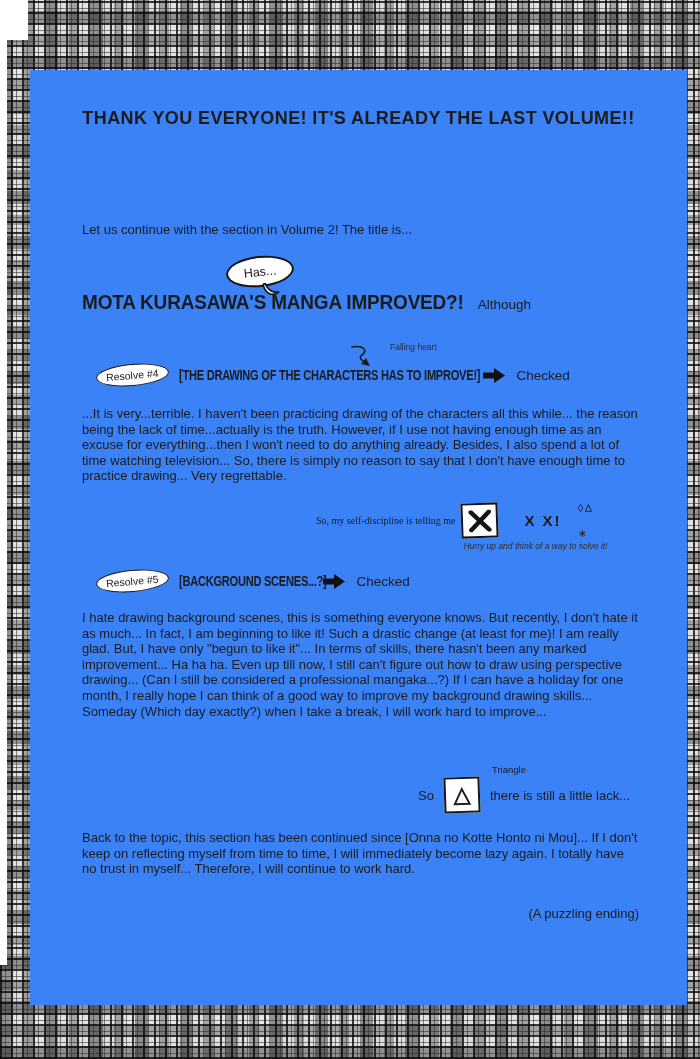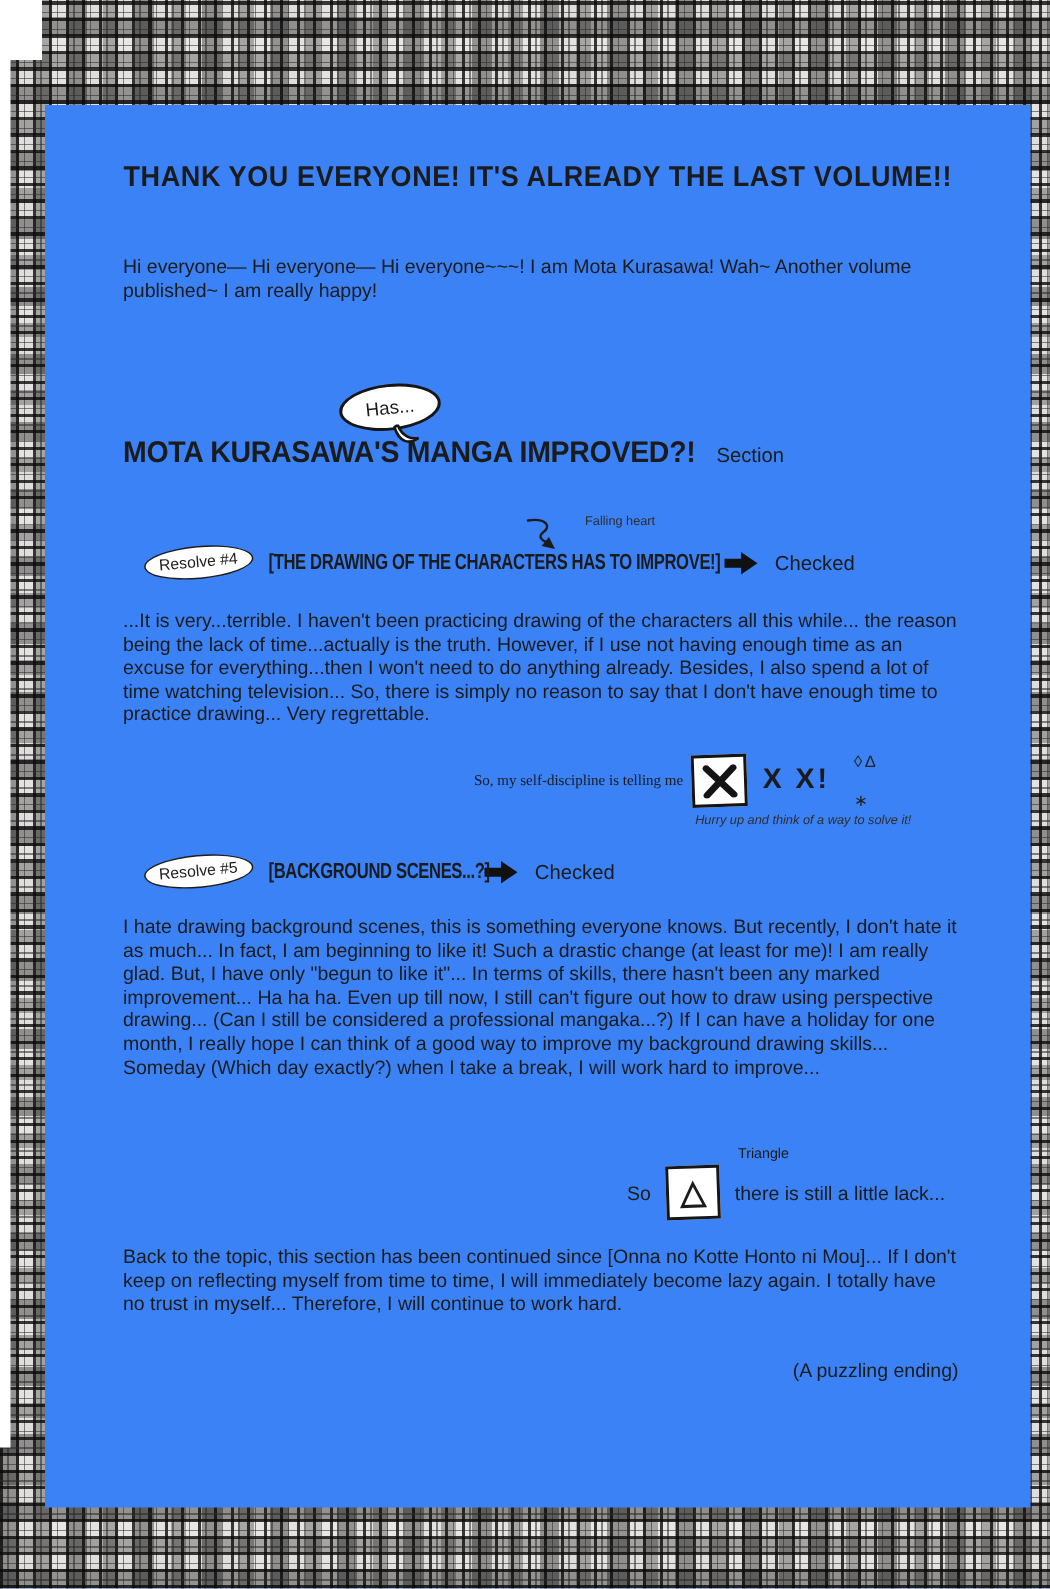--- a/index.html
+++ b/index.html
@@ -55,21 +55,21 @@
   .checked{font-size:13.5px;margin-left:10px;}
   .fat-arrow{flex:0 0 auto;display:block;}
   
   .disc-row{display:flex;align-items:center;gap:6px;white-space:nowrap;}
   .disc-lead{font-size:10px;font-family:Liberation Serif, serif;}
   .xbox-wrap{position:relative;flex:0 0 auto;}
   .xbox{
     width:33px;height:31px;border:2.5px solid #141414;background:#fff;
     display:flex;align-items:center;justify-content:center;transform:rotate(-2deg);
   }
-  .crosses{font-weight:700;font-size:19px;letter-spacing:2px;margin-left:4px;}
+  .crosses{font-weight:700;font-size:15px;letter-spacing:2px;margin-left:20px;}
   .doodle-col{display:flex;flex-direction:column;align-items:flex-start;margin-left:10px;margin-top:2px;}
   .doodle-a{font-size:11px;letter-spacing:2px;color:#222;}
   .doodle-b{font-size:11px;color:#222;margin-top:13px;}
   .xbox-note{
     position:absolute;left:2px;top:38px;width:68px;
     font-size:8.5px;line-height:10.5px;color:#2e2e2e;font-style:italic;
   }
   
   .fh-note{font-size:8.5px;color:#2e2e2e;}
   
@@ -88,32 +88,32 @@
 <body>
 
 <div class="plaid"></div>
 <div class="edge-sliver"></div>
 <div class="corner-notch"></div>
 
 <div class="page">
 
   <div class="abs title" style="top:38px;left:0;">THANK YOU EVERYONE!  IT'S ALREADY THE LAST VOLUME!!</div>
 
-  <div class="abs body-text" style="top:100px;left:52px;">Hi everyone— Hi everyone— Hi everyone~~~! I am Mota Kurasawa! Wah~ Another volume published~ I am really happy!</div>
+  <div class="abs body-text" style="top:152px;left:52px;">Let us continue with the section in Volume 2! The title is...</div>
 
   <div class="abs" style="top:186px;left:196px;">
     <div class="bubble">Has...</div>
     <svg class="bubble-tail" width="18" height="14" viewBox="0 0 18 14">
       <path d="M3 0 C6 8 12 10 17 9 C10 14 4 11 1 2 Z" fill="#fff" stroke="#161616" stroke-width="1.8"></path>
     </svg>
   </div>
 
   <div class="abs heading-row" style="top:222px;left:52px;">
     <span class="heading-main">MOTA KURASAWA'S  MANGA IMPROVED?!</span>
-    <span class="heading-suffix">Section</span>
+    <span class="heading-suffix">Although</span>
   </div>
 
 
   <div class="abs" style="top:272px;left:320px;">
     <svg width="34" height="28" viewBox="0 0 34 28" style="position:absolute;left:0;top:2px;">
       <path d="M2 3 C14 1 18 7 12 11 C8 14 12 17 16 18" fill="none" stroke="#1b1b1b" stroke-width="1.6" stroke-linecap="round"></path>
       <path d="M16 14 L20 22 L11 20 Z" fill="#1b1b1b"></path>
     </svg>
     <span class="fh-note" style="position:absolute;left:40px;top:0;white-space:nowrap;">Falling heart</span>
   </div>

